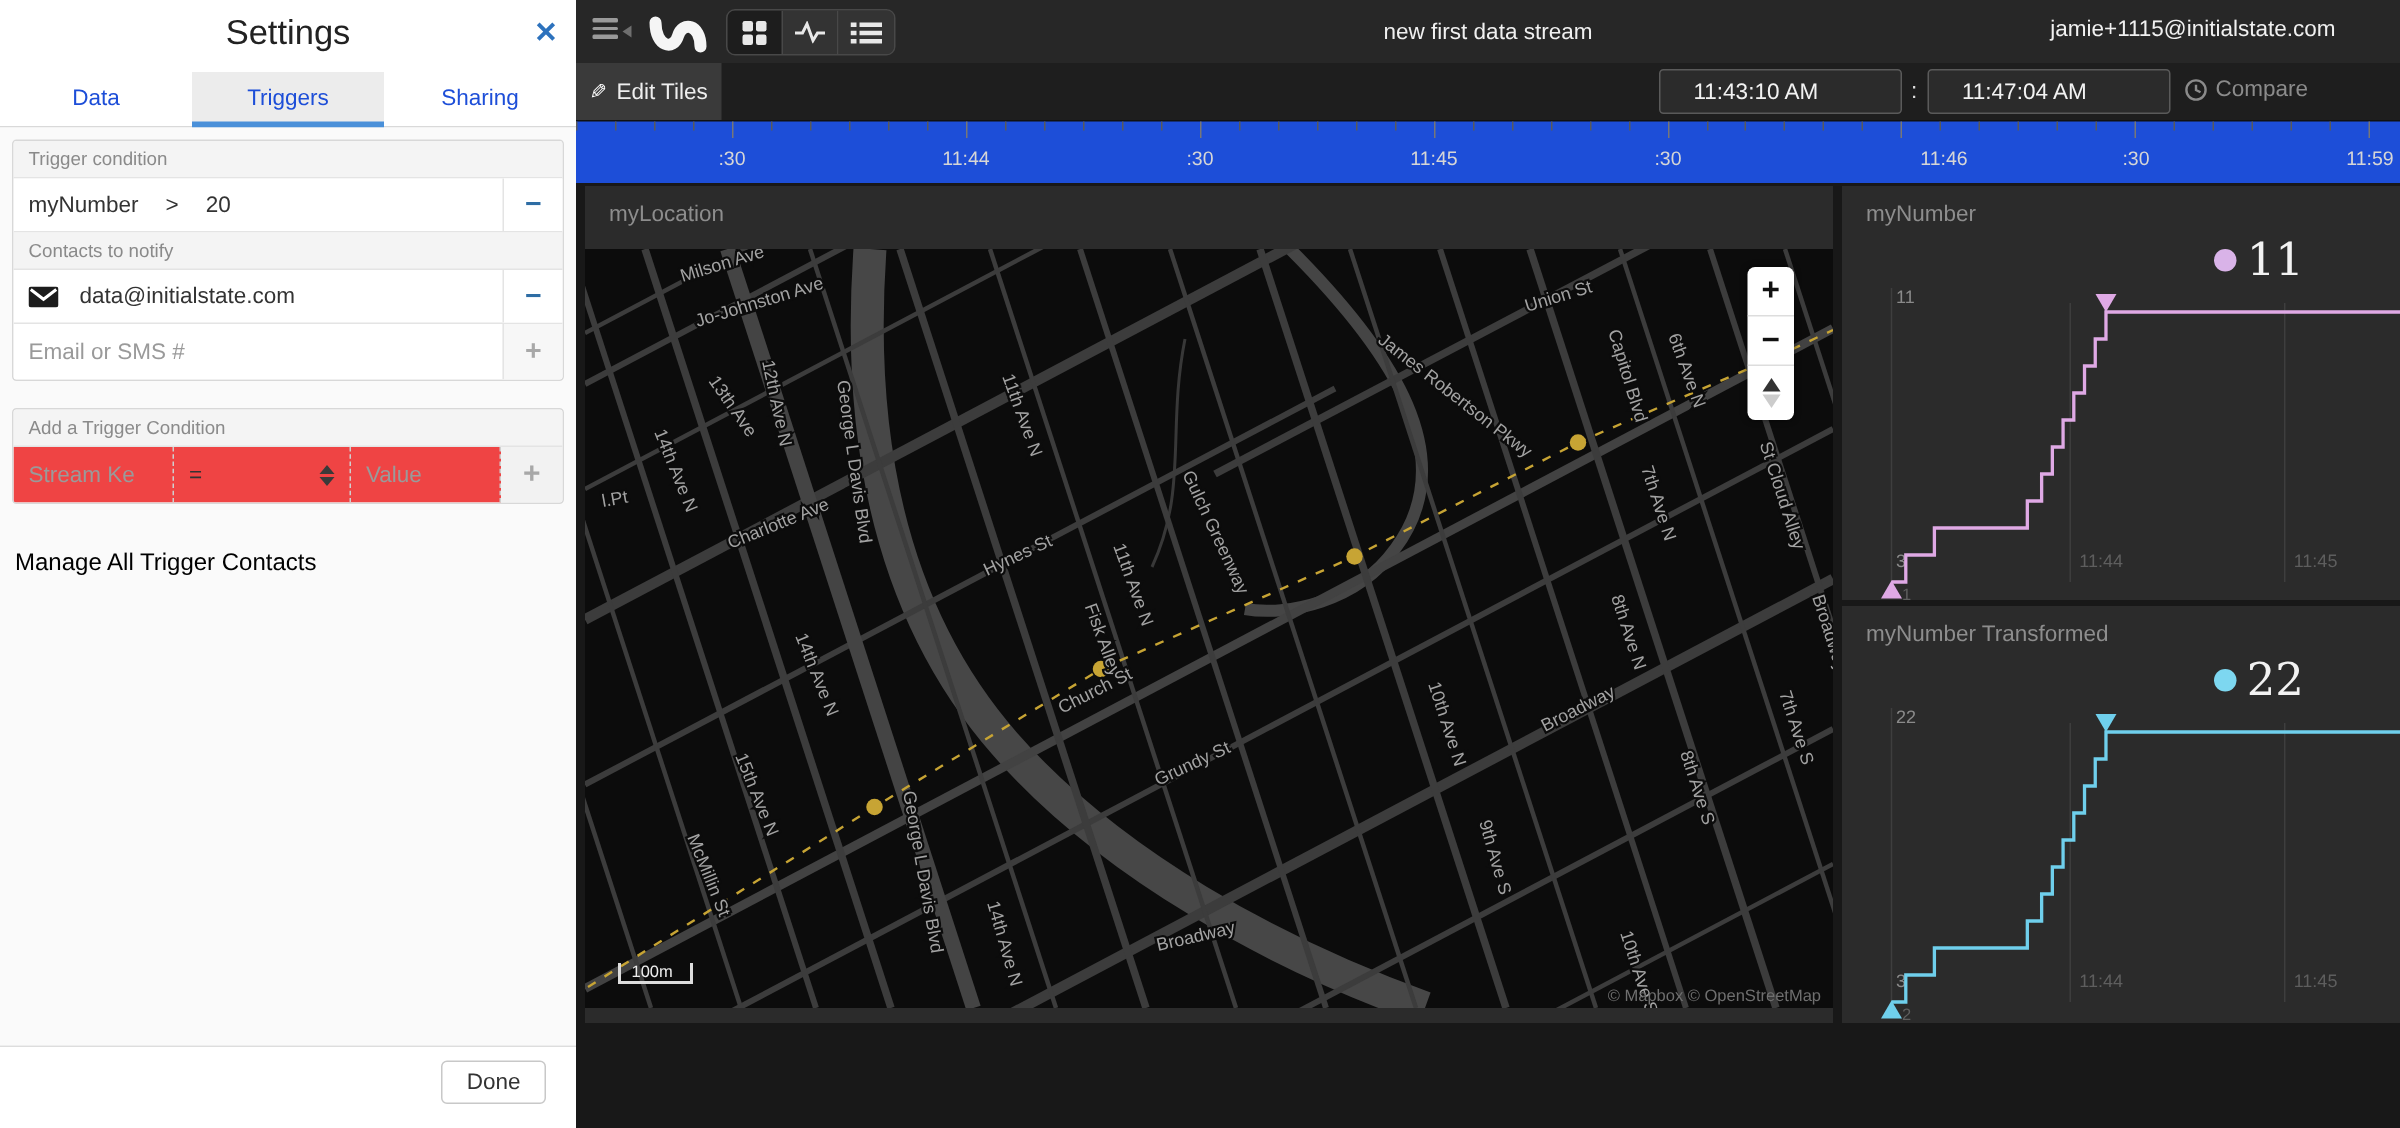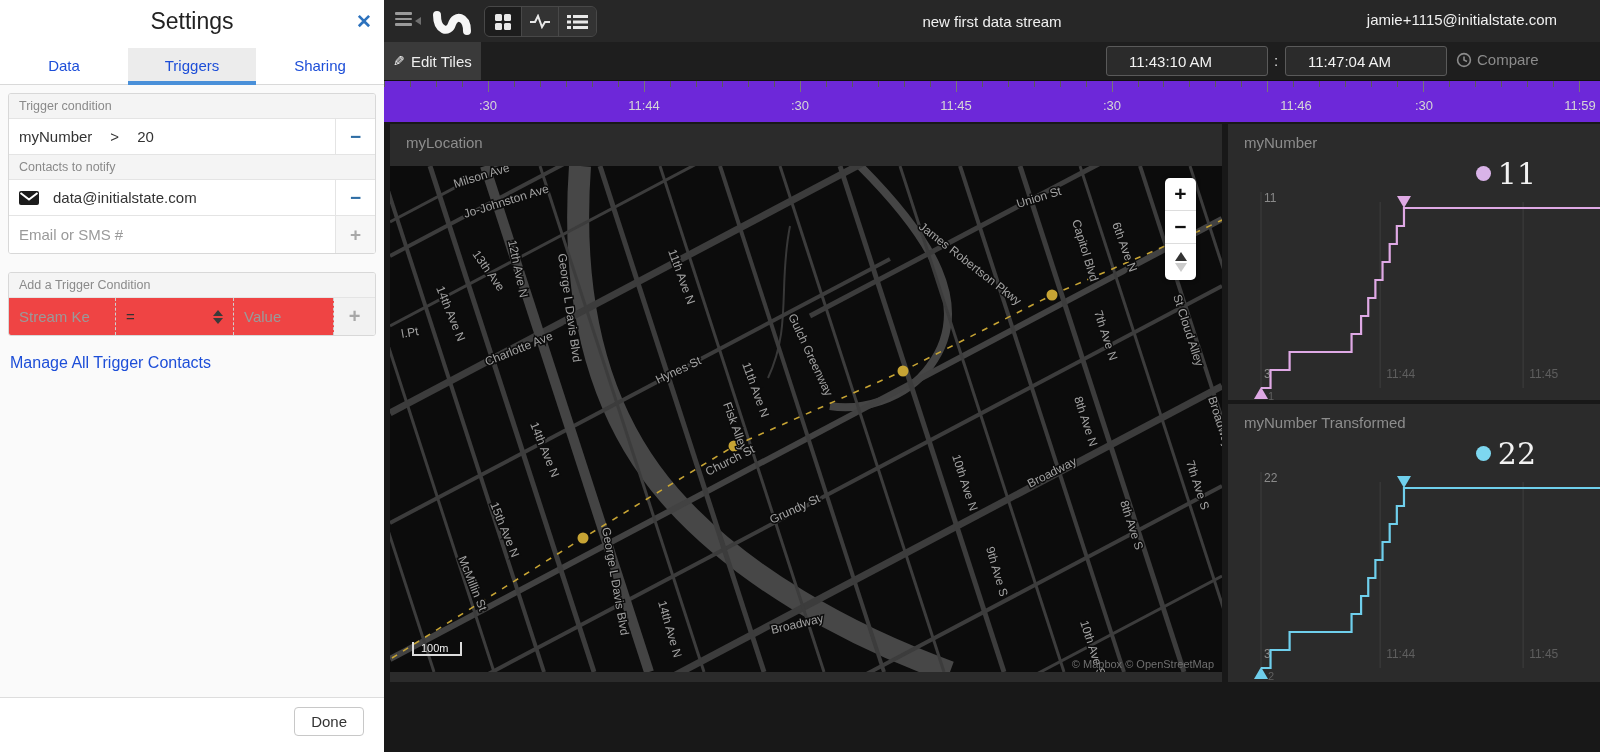--- a/index.html
+++ b/index.html
@@ -43,21 +43,21 @@
   .cell-sk { width:107px; }
   .cell-op { width:118px; padding:10px; font-size:15px; color:#333; justify-content:space-between;}
   .cell-val { width:100px; }
   .sort-arrows { display:inline-flex; flex-direction:column; gap:2px; }
   .tri-up { width:0;height:0;border-left:5px solid transparent;border-right:5px solid transparent;
     border-bottom:6px solid #3a3a3a; }
   .tri-dn { width:0;height:0;border-left:5px solid transparent;border-right:5px solid transparent;
     border-top:6px solid #3a3a3a; }
   .add-plus { flex:1; display:flex; align-items:center; justify-content:center; color:#a8a8a8;
     font-size:20px; font-weight:bold; cursor:pointer;}
-  .manage-link { display:inline-block; margin:0 2px; color:#1d4ed8; font-size:16px;
+  .manage-link { display:inline-block; margin:13px 2px; color:#000000; font-size:16px;
     text-decoration:none; cursor:pointer; }
   .panel-footer { border-top:1px solid #ddd; height:55px; position:relative; background:#fff; }
   .done-btn { position:absolute; right:20px; top:9px; padding:5px 16px; font-size:15px;
     color:#333; background:#fff; border:1px solid #c8c8c8; border-radius:4px; cursor:pointer;
     font-family:"Liberation Sans",sans-serif;}
 
   
   #dashboard { position:absolute; left:384px; top:0; width:1216px; height:752px; background:#181818; }
   #topbar { position:relative; height:42px; background:#272727; }
   .hamburger { position:absolute; left:11px; top:12px; width:30px; height:18px; cursor:pointer;}
@@ -84,21 +84,21 @@
   .pencil { font-size:14px; color:#fff; transform:scaleX(-1); }
   .time-box { position:absolute; top:4px; height:30px; width:162px; background:#2b2b2b;
     border:1px solid #5a5a5a; border-radius:3px; color:#f2f2f2; font-size:15px; padding:0 22px;
     font-family:"Liberation Sans",sans-serif; }
   #time-start { left:722px; }
   #time-end   { left:901px; }
   .time-colon { position:absolute; left:890px; top:10px; color:#ddd; font-size:15px; }
   .compare { position:absolute; left:1072px; top:9px; display:flex; align-items:center; gap:5px;
     color:#8b8b8b; font-size:15px; cursor:pointer; }
 
-  #ruler { position:relative; height:42px; background:#6d28d9; border-top:1px solid #111; }
+  #ruler { position:relative; height:42px; background:#1d4ed8; border-top:1px solid #111; }
   .tick { position:absolute; top:0; width:1px; background:#5a5a5a; }
   .tick.major { background:#777; }
   .ruler-label { position:absolute; top:17px; transform:translateX(-50%); color:#d6d6d6; font-size:13px; }
 
   #tiles { position:relative; height:630px; background:#181818; }
   .tile { position:absolute; background:#2b2b2b; }
   .tile-title { position:absolute; left:16px; top:10px; color:#8d8d8d; font-size:15px; }
 
   #map-tile { left:6px; top:2px; width:832px; height:558px; }
   #map-area { position:absolute; left:0; top:42px; width:832px; height:506px; background:#0c0c0c;

